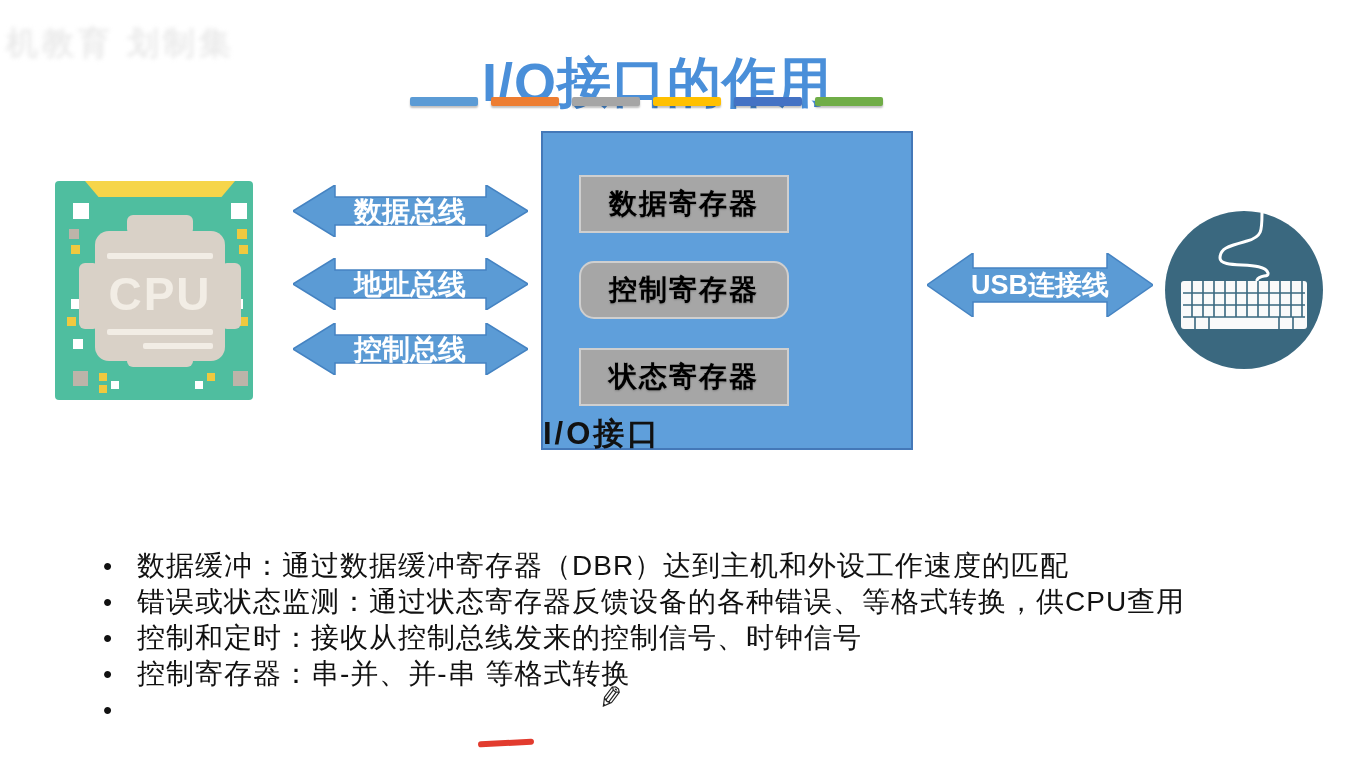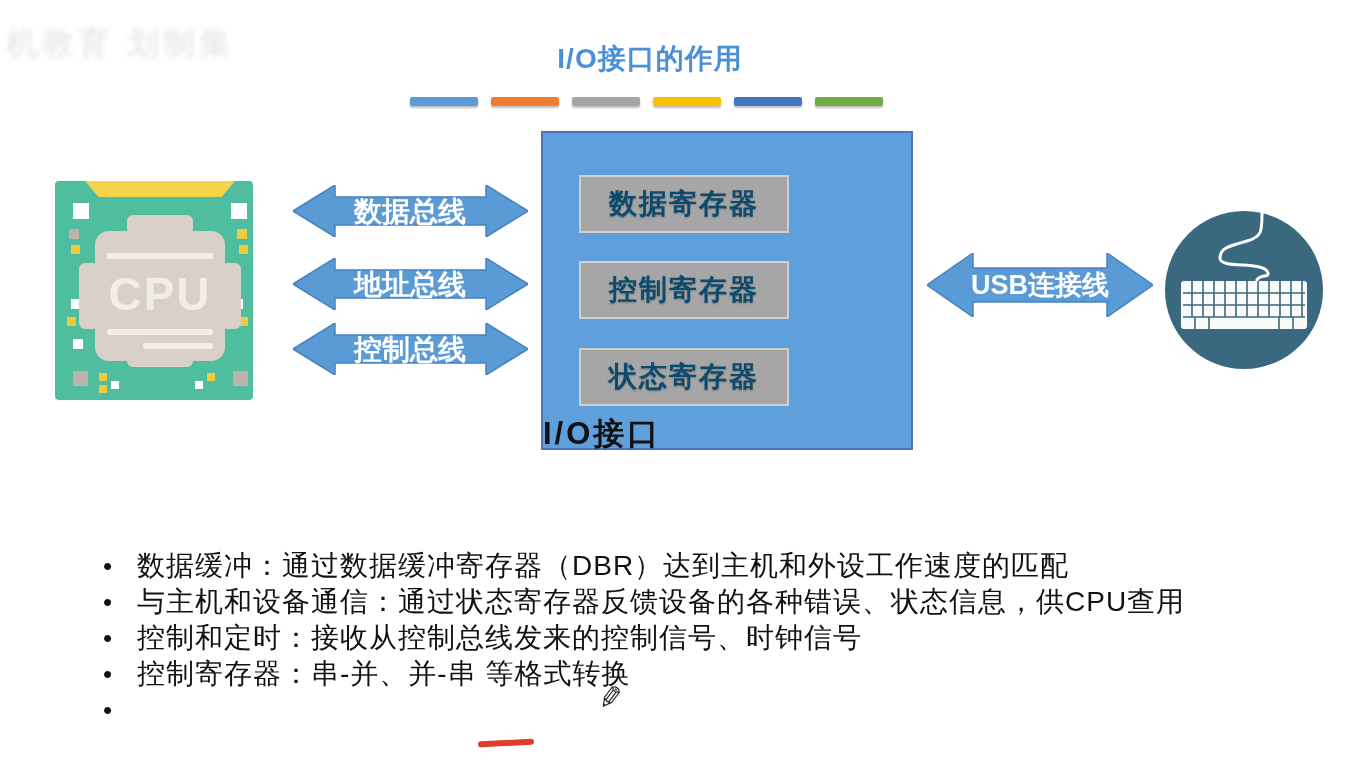--- a/index.html
+++ b/index.html
@@ -12,22 +12,22 @@
   
   .watermark{
     position:absolute;left:6px;top:22px;
     font-size:32px;font-weight:700;color:#ebebeb;
     filter:blur(2px);letter-spacing:4px;user-select:none;
   }
 
   
   .title{
     position:absolute;left:370px;top:40px;width:560px;
-    text-align:center;margin:0;
-    font-size:28px;font-weight:800;color:#4a8fd9;letter-spacing:1px;
+    text-align:center;margin:7px;
+    font-size:54px;font-weight:800;color:#4a8fd9;letter-spacing:1px;
   }
   .dashes{position:absolute;left:410px;top:97px;width:480px;display:flex;gap:13px;}
   .dash{width:68px;height:9px;border-radius:2px;box-shadow:0 2px 2px rgba(0,0,0,.25);}
 
   
   .cpu{
     position:absolute;left:55px;top:181px;width:198px;height:219px;
     background:#4fbe9f;border-radius:4px;
   }
   .cpu-notch{
@@ -60,24 +60,24 @@
 
   
   .io-box{
     position:absolute;left:541px;top:131px;width:372px;height:319px;
     background:#5f9fdb;border:2px solid #4478b8;box-sizing:border-box;
   }
   .register{
     position:absolute;left:36px;width:210px;height:58px;
     background:#a6a6a6;border:2px solid #cfcfcf;box-sizing:border-box;
     display:flex;align-items:center;justify-content:center;
-    color:#0c4a6e;font-size:28px;font-weight:700;letter-spacing:2px;
+    color:#000000;font-size:28px;font-weight:700;letter-spacing:2px;
     text-shadow:0 1px 2px rgba(0,0,0,.25);
   }
-  .reg1{top:42px;} .reg2{top:128px;} .reg3{top:215px;text-align:center;}
+  .reg1{top:42px;} .reg2{top:128px;border-radius:15px;} .reg3{top:215px;text-align:center;}
   .io-label{
     position:absolute;left:0;top:280px;width:100%;text-align:left;
     font-size:31px;font-weight:700;color:#111111;letter-spacing:3px;
   }
 
   .usb-arrow{position:absolute;left:927px;top:253px;width:226px;height:64px;}
 
   
   .kbd{position:absolute;left:1159px;top:205px;width:170px;height:170px;}
 
@@ -188,21 +188,21 @@
 <div class="pen">✎</div>
 <div class="red-underline"></div>
 
 <div class="bullets">
   <div class="bullet-row">
     <span class="bullet-dot">•</span>
     <span>数据缓冲：通过数据缓冲寄存器（DBR）达到主机和外设工作速度的匹配</span>
   </div>
   <div class="bullet-row">
     <span class="bullet-dot">•</span>
-    <span>与主机和设备通信：通过状态寄存器反馈设备的各种错误、状态信息，供CPU查用</span>
+    <span>错误或状态监测：通过状态寄存器反馈设备的各种错误、等格式转换，供CPU查用</span>
   </div>
   <div class="bullet-row">
     <span class="bullet-dot">•</span>
     <span>控制和定时：接收从控制总线发来的控制信号、时钟信号</span>
   </div>
   <div class="bullet-row">
     <span class="bullet-dot">•</span>
     <span>控制寄存器：串-并、并-串 等格式转换</span>
   </div>
   <div class="bullet-row">

